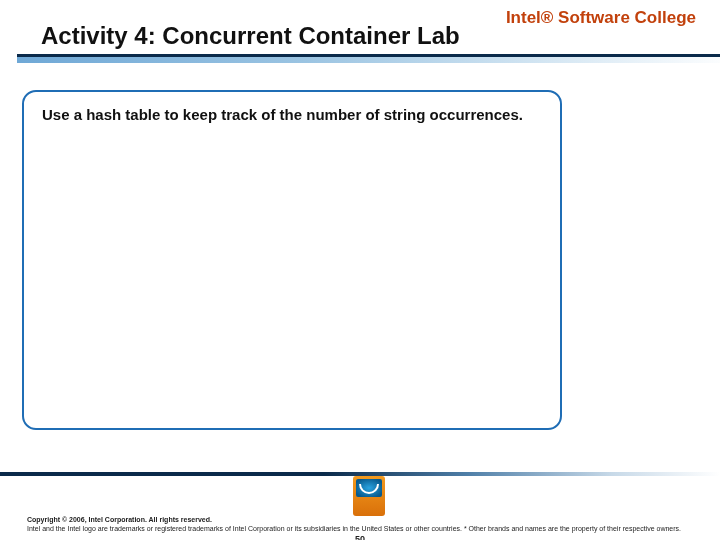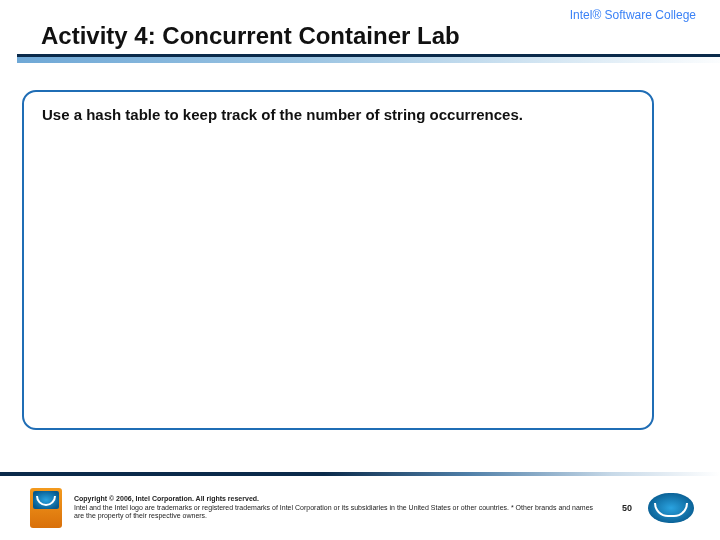--- a/index.html
+++ b/index.html
@@ -1,39 +1,39 @@
 <!DOCTYPE html>
 <html><head>
 <meta charset="utf-8">
 <style>
   * { margin: 0; padding: 0; box-sizing: border-box; }
   html, body { width: 720px; height: 540px; font-family: Verdana, Arial, sans-serif; background: #fff; overflow: hidden; }
   .slide { position: relative; width: 720px; height: 540px; background: #fff; }
 
-  .top-right-label { position: absolute; top: 8px; right: 24px; font-size: 12px; font-weight: normal; color: #3b82f6; }
+  .top-right-label { position: absolute; top: 8px; right: 24px; font-size: 17px; font-weight: bold; color: #c2410c; }
 
   .title-band { position: absolute; top: 22px; left: 17px; width: 100%; }
   .title-text { font-size: 24px; font-weight: bold; color: #111; padding: 0 24px 4px 24px; }
   .rule-dark { height: 3px; background: #0a2a4a; width: 100%; }
   .rule-gradient { height: 6px; width: 100%; background: linear-gradient(to right, #6fa8d6 0%, #9bc4e2 40%, #d6e7f3 75%, #ffffff 100%); }
 
   .content-box {
     position: absolute;
     top: 90px; left: 22px;
-    width: 632px; height: 340px;
+    width: 540px; height: 340px;
     border: 2px solid #1f6db5;
     border-radius: 14px;
     padding: 14px 18px;
     background: #fff;
   }
   .content-text { font-size: 15px; font-weight: bold; color: #111; }
 
   .footer-rule { position: absolute; left: 0; bottom: 64px; width: 100%; height: 4px; background: linear-gradient(to right, #0a2a4a 0%, #0a2a4a 45%, #4f7fa8 65%, #c7d9e8 85%, #ffffff 100%); }
 
-  .footer { position: absolute; left: 0; bottom: 0; width: 100%; height: 64px; display: flex; align-items: center; }
+  .footer { position: absolute; left: 0; bottom: 0; width: 100%; height: 64px; display: flex; align-items: center; flex-direction: column; }
 
   .badge {
     width: 32px; height: 40px; margin-left: 30px; margin-right: 12px;
     background: linear-gradient(#f39a1e, #d9700a);
     border-radius: 3px; position: relative; flex: 0 0 auto;
   }
   .badge::before {
     content: ""; position: absolute; top: 3px; left: 3px; right: 3px; height: 18px;
     background: radial-gradient(ellipse at center, #2aa3e0 0%, #075a8e 80%);
     border-radius: 2px;

